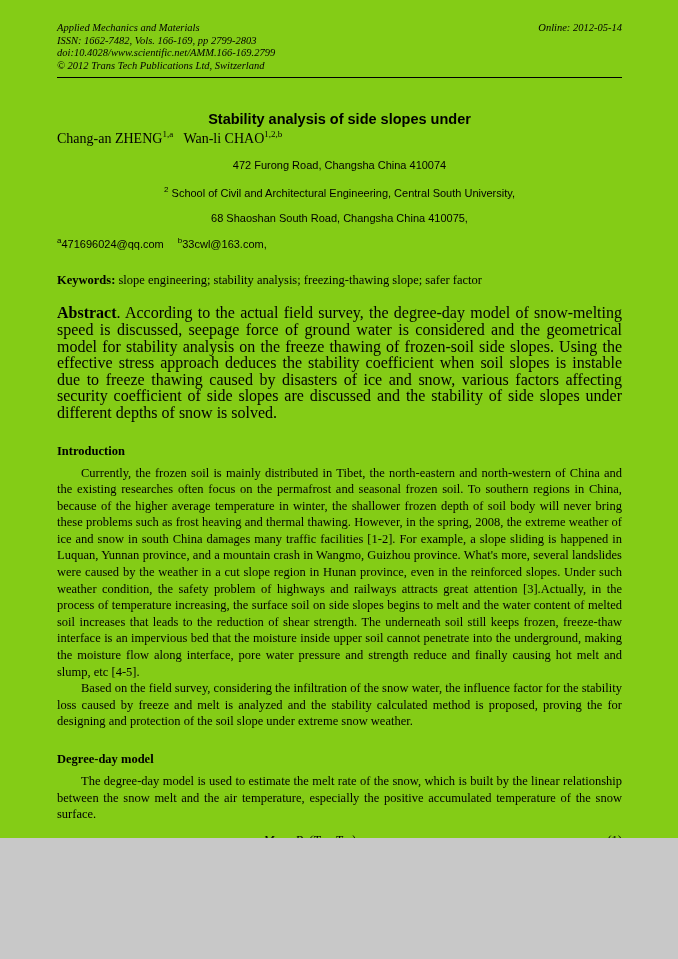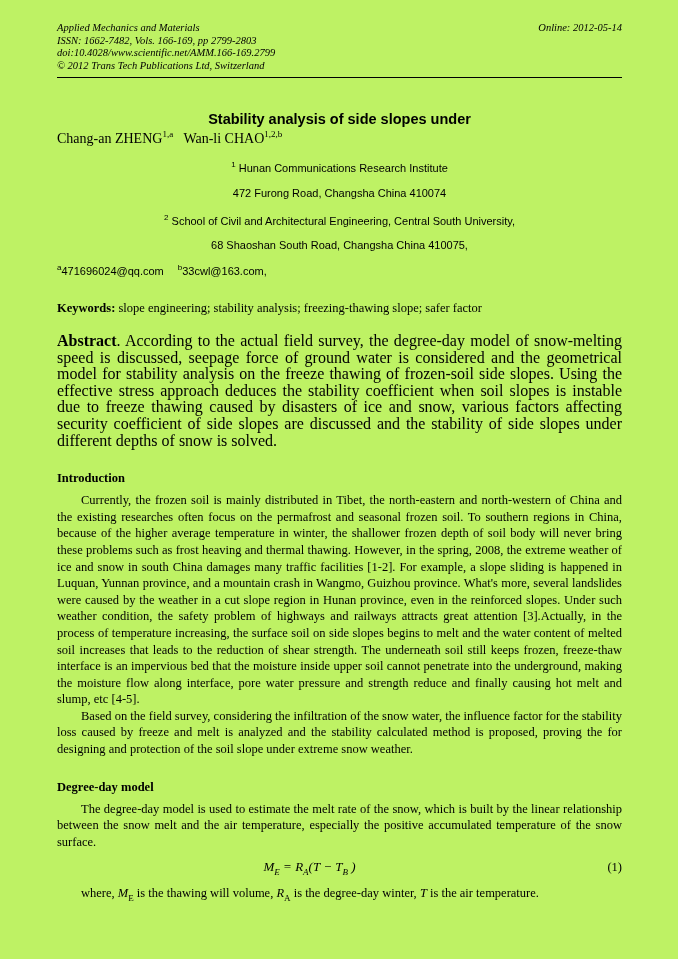--- a/index.html
+++ b/index.html
@@ -2,22 +2,22 @@
 <html><head>
 <meta charset="utf-8">
 <style>
   html, body {
     margin: 0;
     padding: 0;
     background: #c8c8c8;
   }
   .page {
     width: 678px;
-    height: 959px;
-    background: #bef264;
+    height: 838px;
+    background: #84cc16;
     position: relative;
     margin: 0 auto;
     overflow: hidden;
     box-sizing: border-box;
   }
   .content {
     position: absolute;
     left: 57px;
     top: 22px;
     width: 565px;
@@ -185,24 +185,20 @@
       <div>Stability analysis of side slopes under</div>
     </div>
 
     <div class="authors">
       <span>Chang-an ZHENG</span><sup>1,a</sup>
       <span>&nbsp;</span>
       <span>Wan-li CHAO</span><sup>1,2,b</sup>
     </div>
 
     <div class="affil">
-      <sup>1</sup>
-      <span>Hunan Communications Research Institute</span>
-    </div>
-    <div class="affil">
       <span>472 Furong Road, Changsha China 410074</span>
     </div>
     <div class="affil">
       <sup>2</sup>
       <span>School of Civil and Architectural Engineering, Central South University,</span>
     </div>
     <div class="affil">
       <span>68 Shaoshan South Road, Changsha China 410075,</span>
     </div>
 

